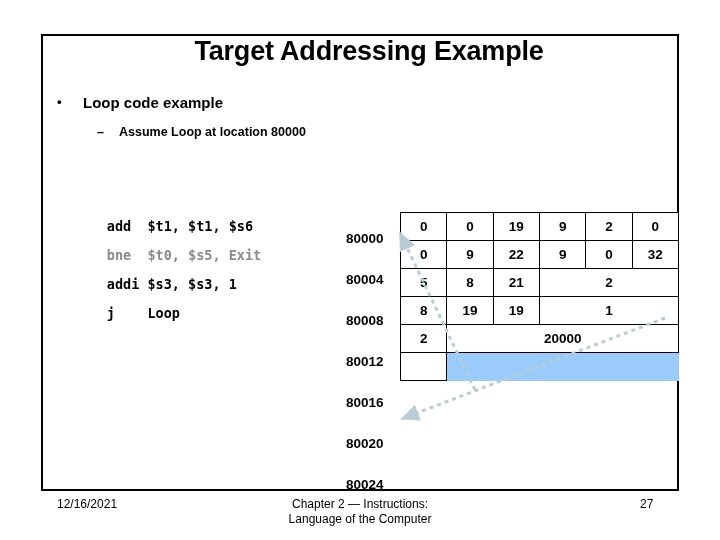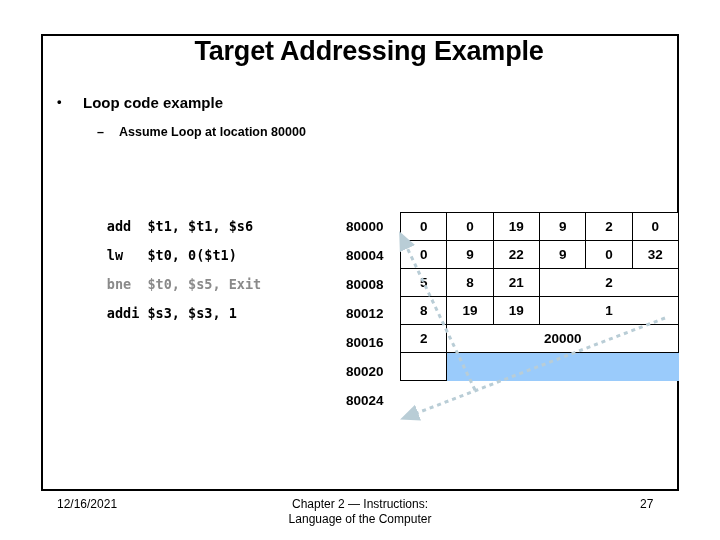--- a/index.html
+++ b/index.html
@@ -86,21 +86,21 @@
 
   
   #address-column {
     position: absolute;
     left: 346px;
     top: 212px;
     font-size: 13.5px;
     font-weight: bold;
     line-height: 29px;
   }
-  #address-column .addr-line { height: 29px; white-space: nowrap; }
+  #address-column .addr-line { height: 29px; white-space: nowrap; margin-top: 12px; }
 
   
   #machine-code-table {
     position: absolute;
     left: 400px;
     top: 212px;
     width: 279px;
     border-collapse: collapse;
     table-layout: fixed;
   }
@@ -163,21 +163,21 @@
 <div id="slide-title">Target Addressing Example</div>
 
 <div id="bullet-level1">
   <span class="bullet-mark">•</span><span>Loop code example</span>
 </div>
 
 <div id="bullet-level2">
   <span class="dash-mark">–</span><span>Assume Loop at location 80000</span>
 </div>
 
-<div id="code-block"><div class="code-line">      add  $t1, $t1, $s6</div><div class="code-line">      lw   $t0, 0($t1)</div><div class="code-line dim">      bne  $t0, $s5, Exit</div><div class="code-line">      addi $s3, $s3, 1</div></div>
+<div id="code-block"><div class="code-line">      add  $t1, $t1, $s6</div><div class="code-line dim">      bne  $t0, $s5, Exit</div><div class="code-line">      addi $s3, $s3, 1</div><div class="code-line">      j    Loop</div></div>
 
 <div id="address-column">
     <div class="addr-line">80000</div>
     <div class="addr-line">80004</div>
     <div class="addr-line">80008</div>
     <div class="addr-line">80012</div>
     <div class="addr-line">80016</div>
     <div class="addr-line">80020</div>
     <div class="addr-line">80024</div>
   </div>

